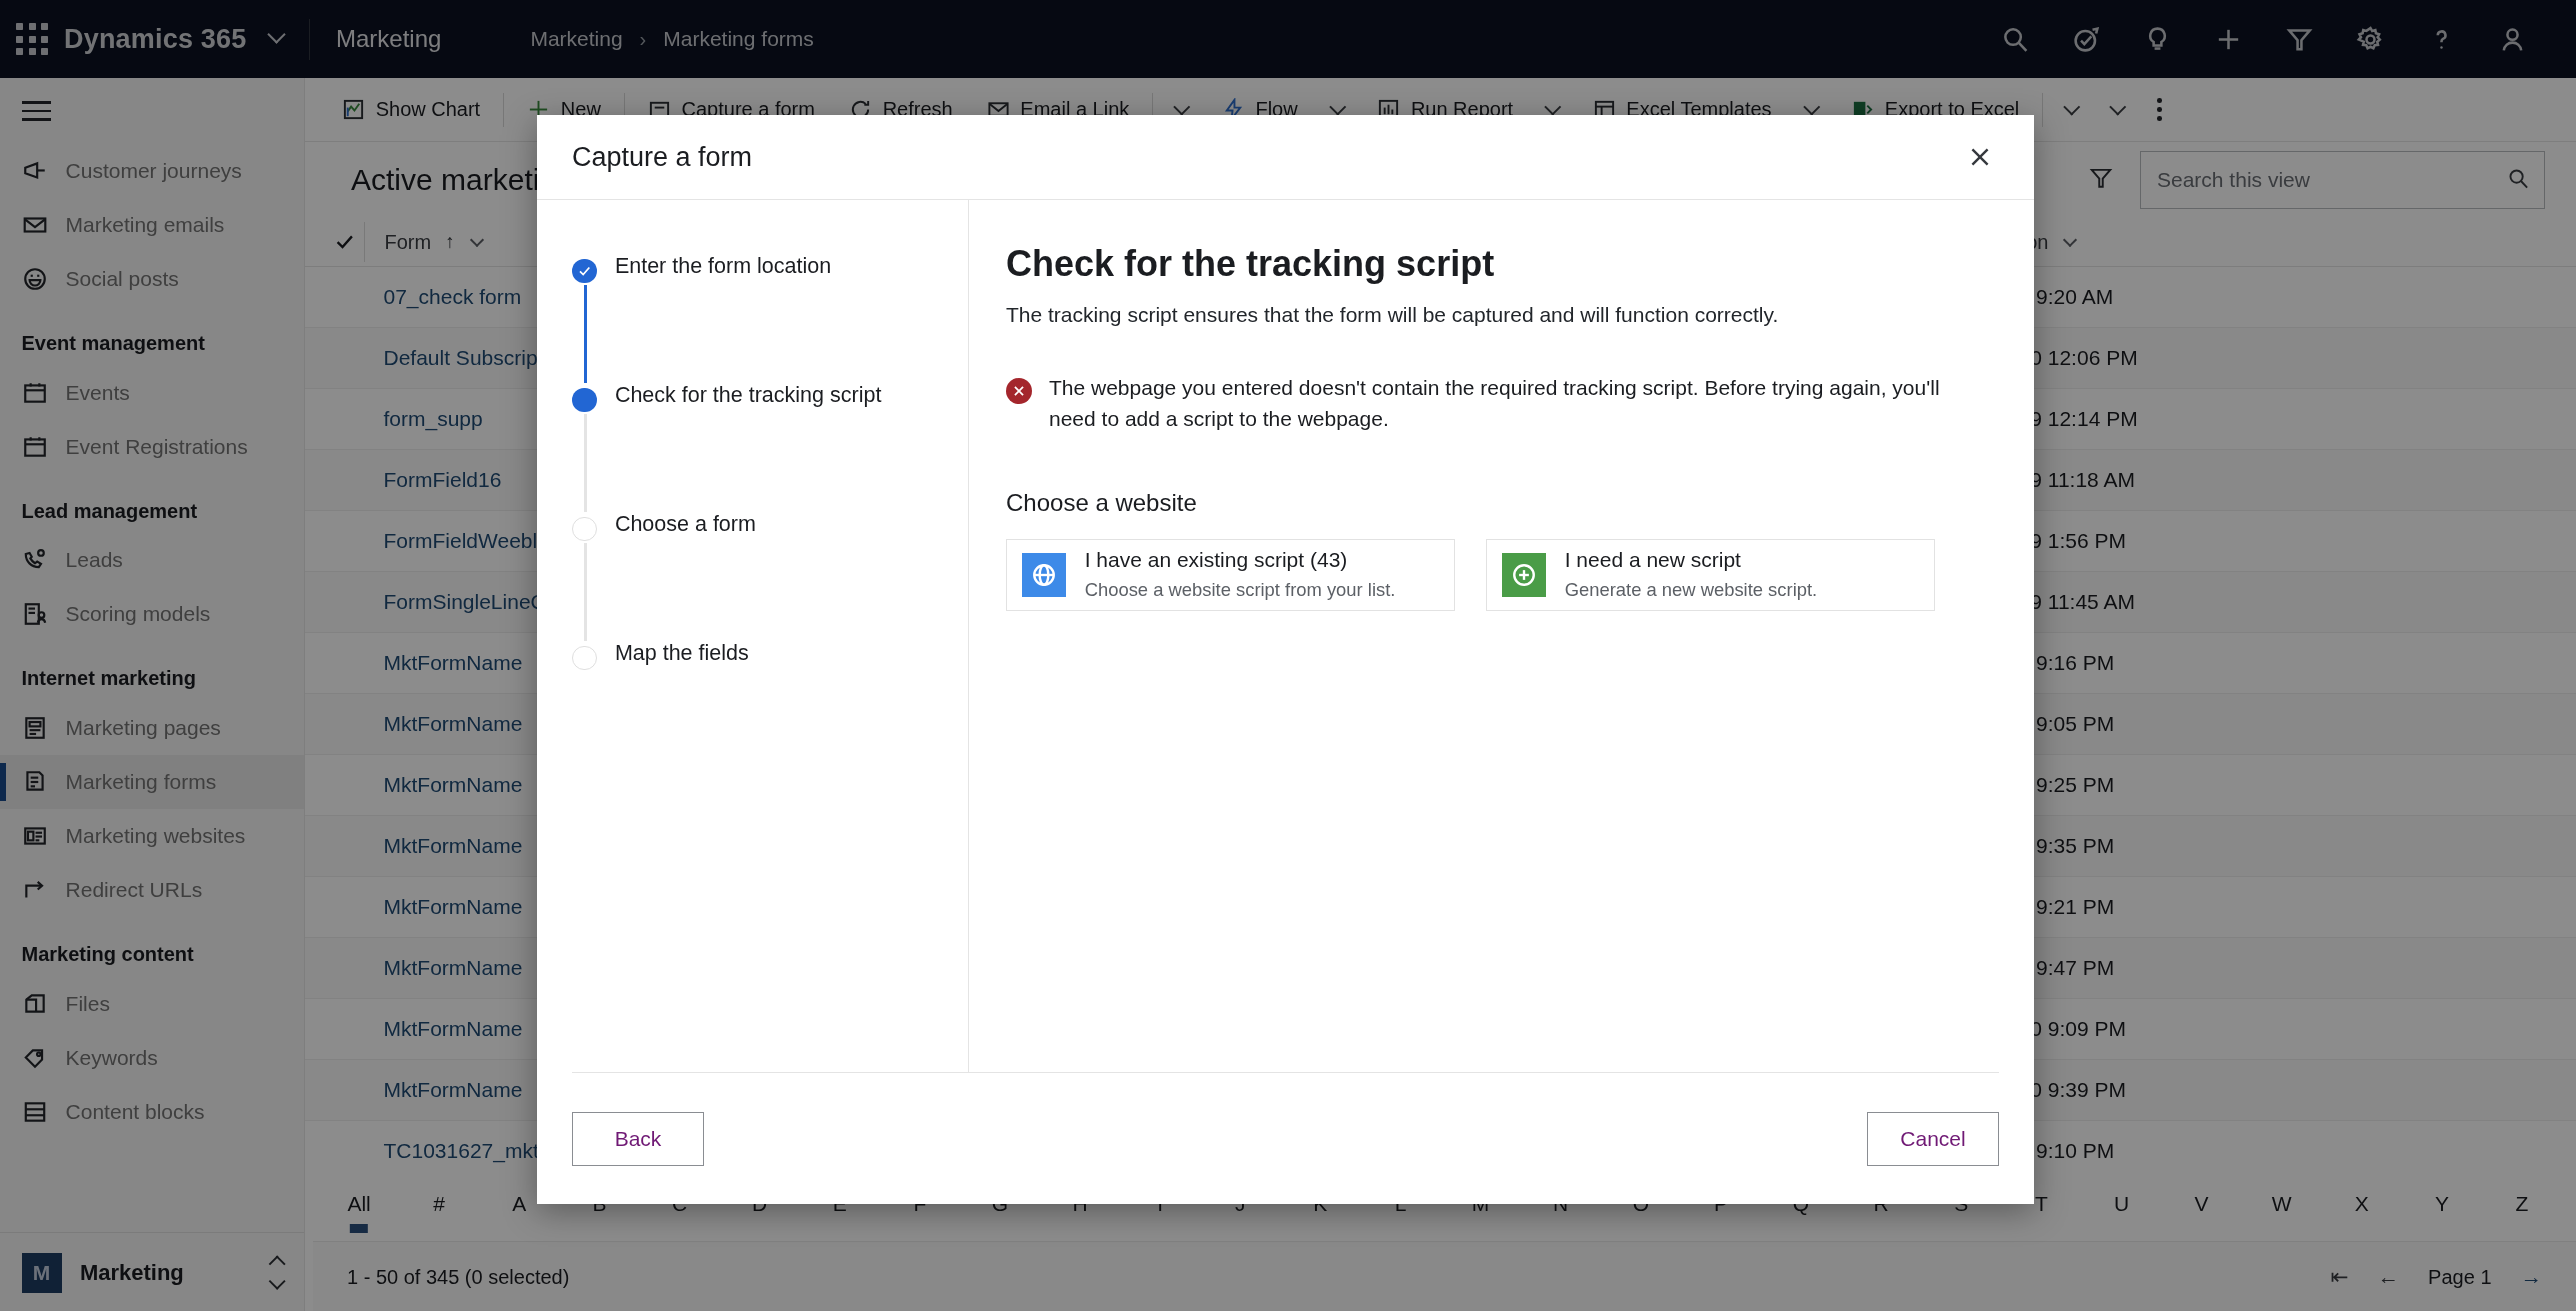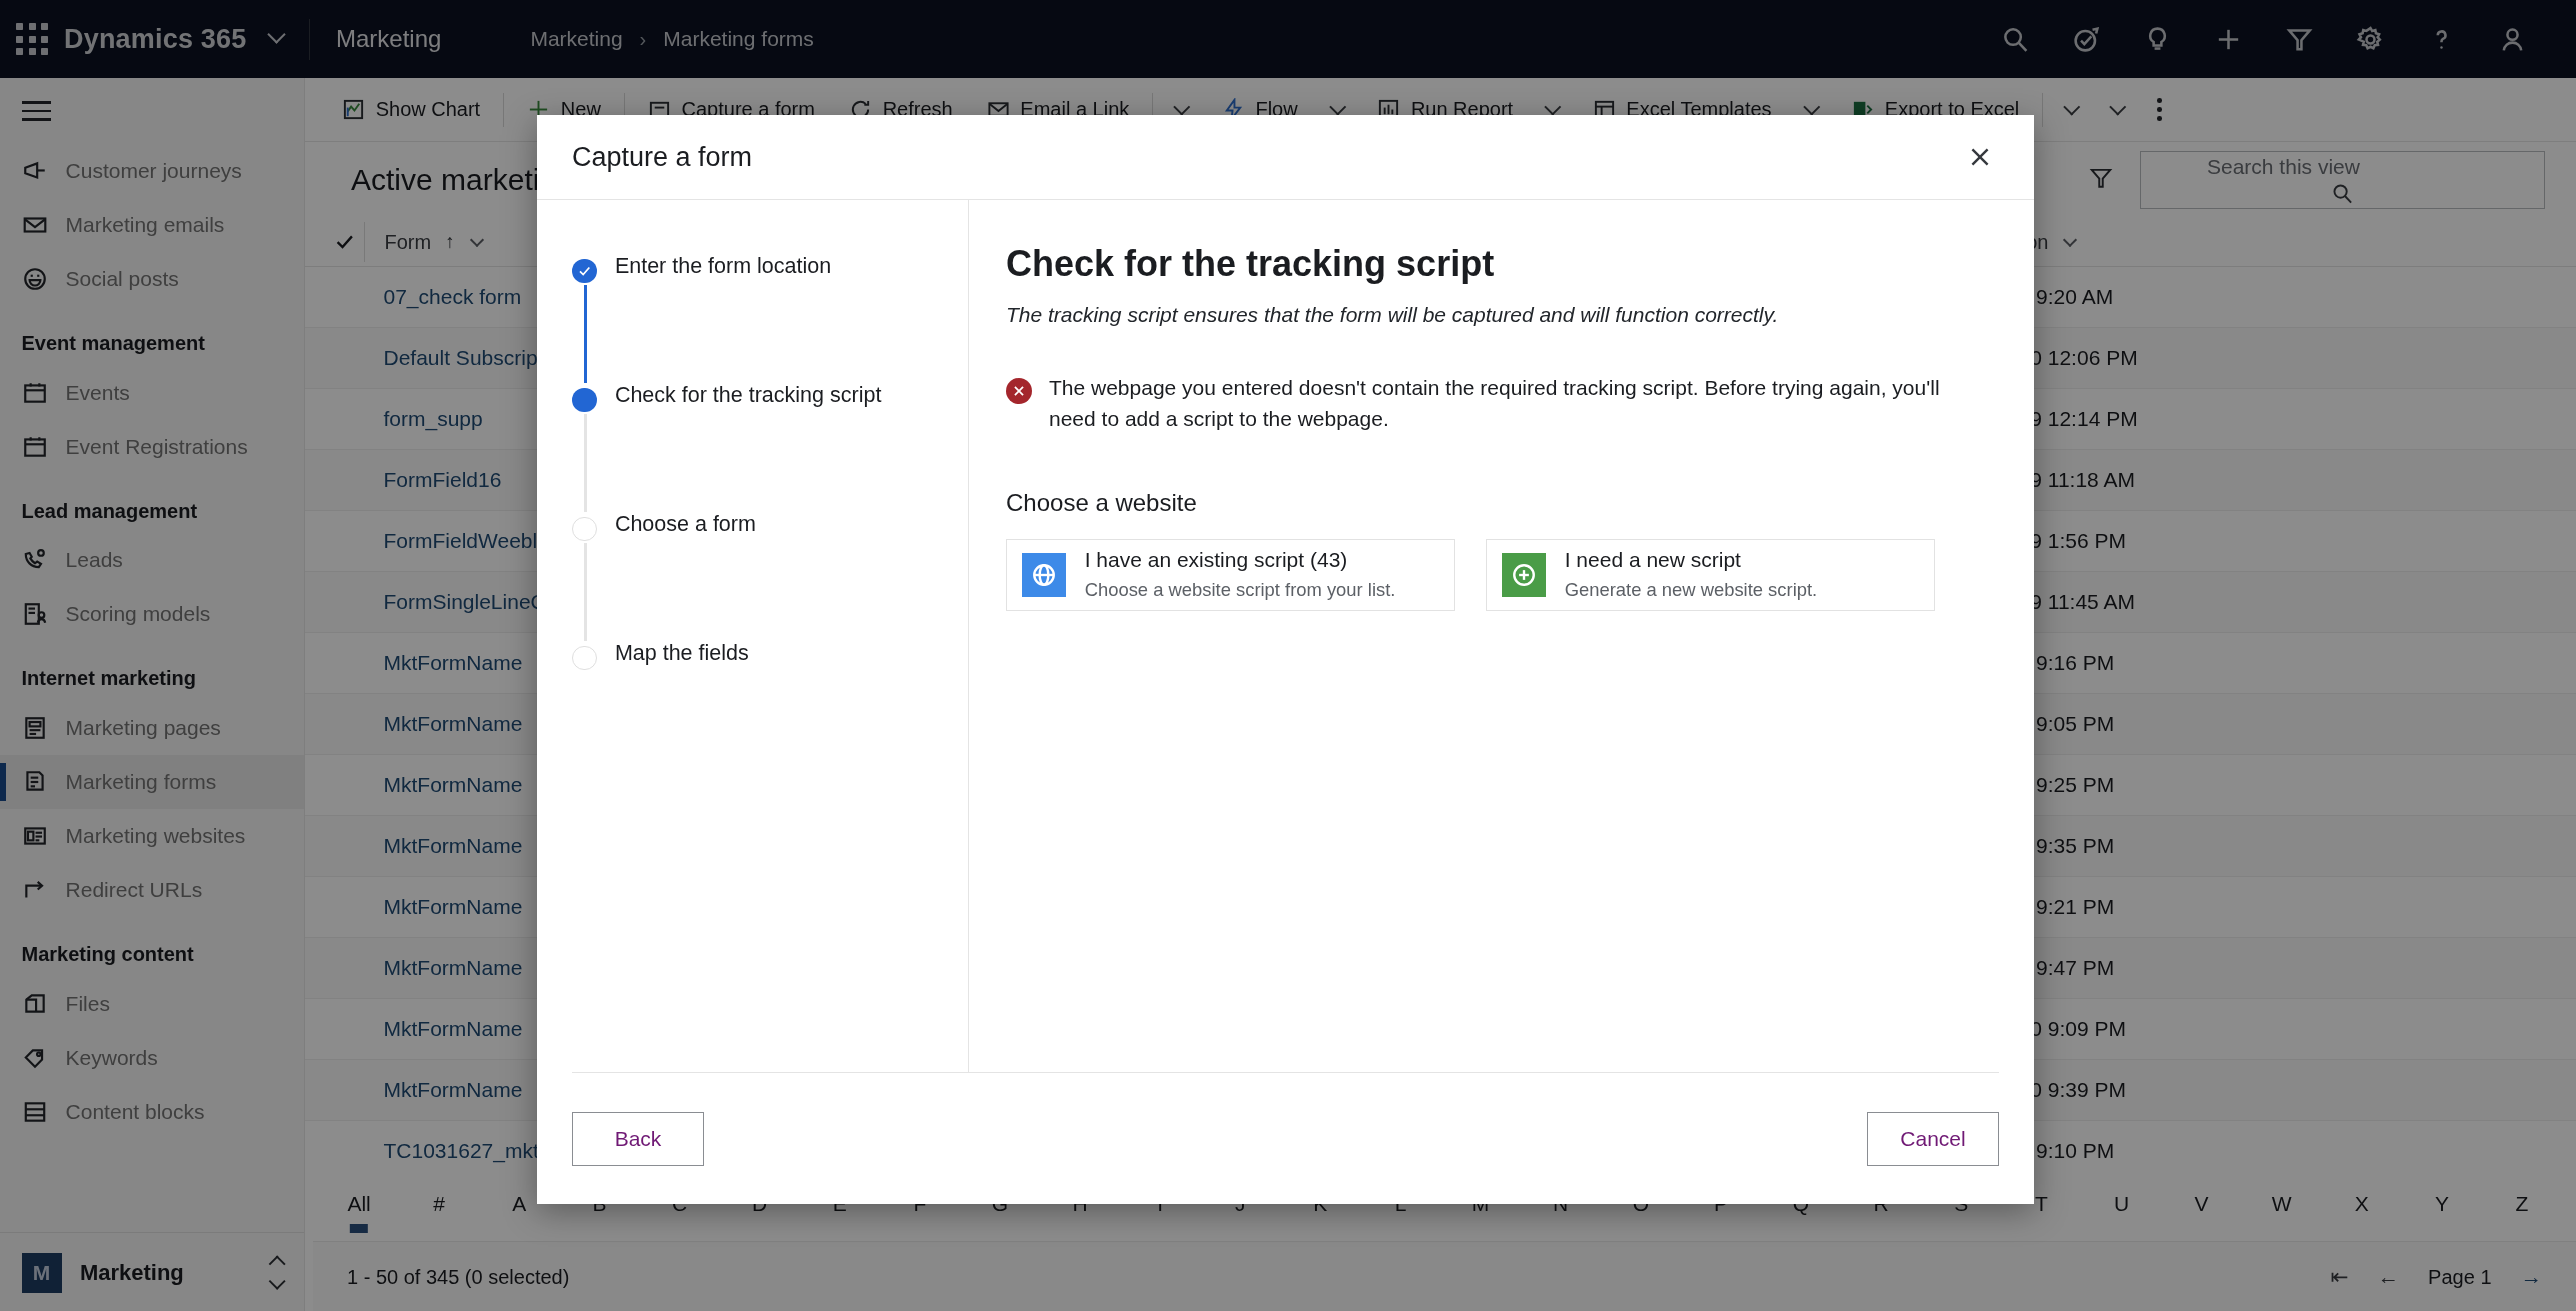--- a/index.html
+++ b/index.html
@@ -64,21 +64,21 @@
   .cmdsep { width:0.8px; height:34px; background:#d9d9d9; margin:0 6.1px; }
   .cmd-chev { display:inline-block; width:11.5px; height:11.5px; border-right:2.3px solid #3a3d42; border-bottom:2.3px solid #3a3d42; transform:rotate(45deg); margin-bottom:4.6px; }
   .cmd-dots { display:flex; flex-direction:column; align-items:center; }
   .cmd-dots i { width:4.6px; height:4.6px; background:#23262b; border-radius:50%; margin:2.3px 0; display:block; }
 
   #viewbar { height:75px; display:flex; align-items:center; padding-left:46px; }
   #viewtitle { font-size:30px; color:#1b1d21; }
   #viewbar .vchev { margin-left:17px; }
   #viewright { margin-left:auto; display:flex; align-items:center; padding-right:31px; }
   #filter-icon { margin-right:26px; cursor:pointer; }
-  #searchbox { width:405px; height:58px; border:0.8px solid #b9bcc0; display:flex; align-items:center; padding:0 14px;flex-direction:column; }
+  #searchbox { width:405px; height:58px; border:0.8px solid #b9bcc0; display:flex; align-items:center; padding:0 14px; }
   #searchbox input { border:0; outline:0; flex:1; font-size:21px; color:#5c6066; background:transparent; font-family:"Liberation Sans", sans-serif; }
   #searchbox input::placeholder { color:#6a6e74; }
 
   
   #grid { position:absolute; left:0; top:140px; right:0; bottom:144px; overflow:hidden; }
   .ghead { display:flex; align-items:center; height:49px; padding-left:21.5px; border-bottom:0.8px solid #e3e3e3; }
   .gcheck { width:37px; display:flex; align-items:center; justify-content:center; cursor:pointer; }
   .hcell { font-size:20px; color:#3a3d42; display:flex; align-items:center; border-left:0.8px solid #dddddd; padding-left:20px; height:40px; cursor:pointer; }
   .hcell .sortup { margin-left:14px; font-size:19px; }
   .hcell .hchev { margin-left:17px; width:10px; height:10px; border-right:2.3px solid #5d6066; border-bottom:2.3px solid #5d6066; transform:rotate(45deg); margin-bottom:4.6px; display:inline-block; }
@@ -127,21 +127,21 @@
   .step.current .marker { background:#2266d3; }
   .step.todo .marker { background:#ffffff; border:1.5px solid #dfdfdf; }
   .step .connector { position:absolute; left:11.5px; top:31px; width:3.1px; height:98px; z-index:1; }
   .step.done .connector { background:#2266d3; }
   .step.current .connector, .step.todo .connector { background:#e4e4e4; }
   .step .slabel { font-size:21.5px; color:#1b1d21; margin-left:18.4px; white-space:nowrap; }
 
   
   #pane { flex:1; border-left:0.8px solid #e4e4e4; padding:43px 48px 0 37px; }
   #pane h1 { margin:0; font-size:36px; font-weight:600; color:#1b1d21; }
-  #pane-sub { margin-top:18.4px; font-size:21px; color:#22262b;font-style:italic; }
+  #pane-sub { margin-top:18.4px; font-size:21px; color:#22262b; }
   #errorbox { margin-top:46px; display:flex; align-items:flex-start; }
   #err-icon { width:26px; height:26px; border-radius:50%; background:#a4262c; flex:none; margin-top:4.6px; position:relative; }
   #err-icon svg { position:absolute; left:6.1px; top:6.1px; stroke:#ffffff; stroke-width:3; fill:none; }
   #err-text { margin-left:17px; font-size:21px; color:#1b1d21; line-height:1.45; max-width:913px; }
   #choose-label { margin-top:55px; font-size:24px; color:#1b1d21; }
   #cards { margin-top:21.5px; display:flex; gap:31px; }
   .card { width:449px; height:72px; border:0.8px solid #e2e2e2; display:flex; align-items:center; padding:0 15.3px; cursor:pointer; background:#fff; }
   .card .cicon { width:44px; height:44px; display:flex; align-items:center; justify-content:center; flex:none; }
   .card .cicon svg { stroke:#ffffff; fill:none; stroke-width:2.2; }
   .card.blue .cicon { background:#3d8ae8; }

